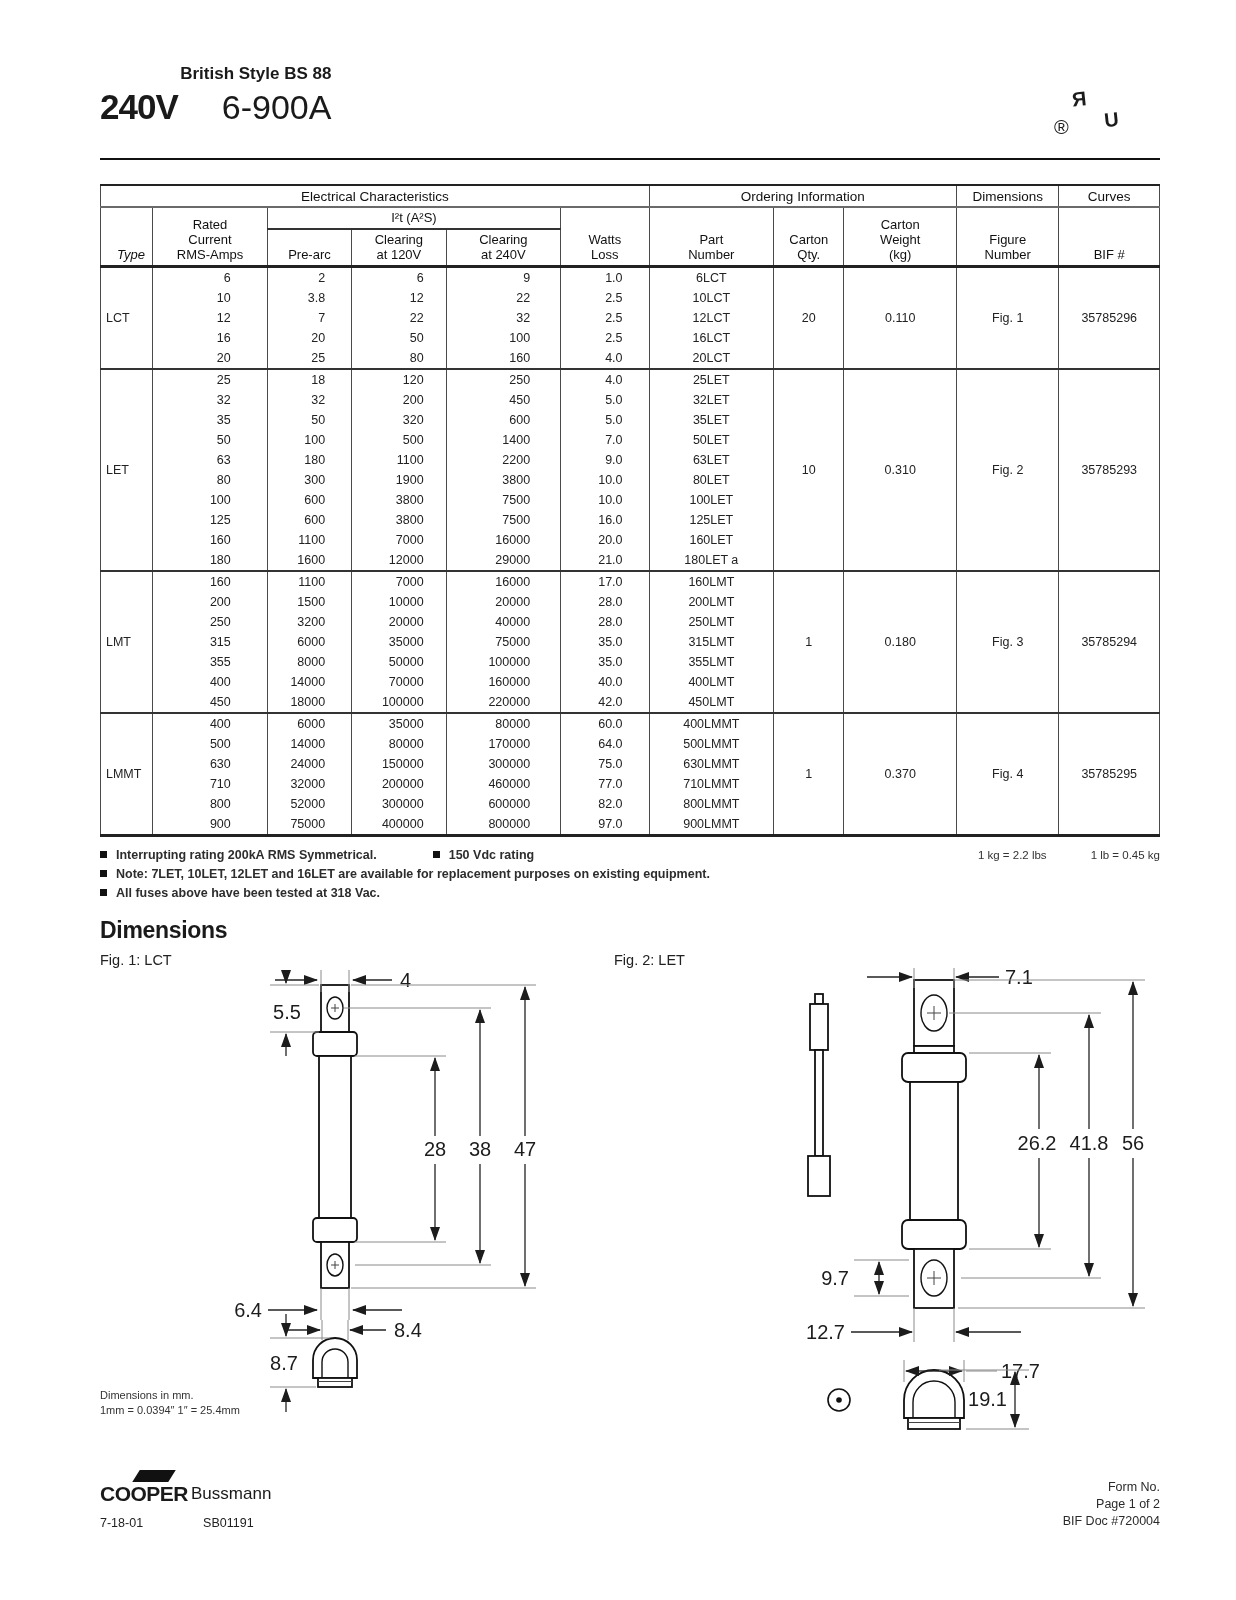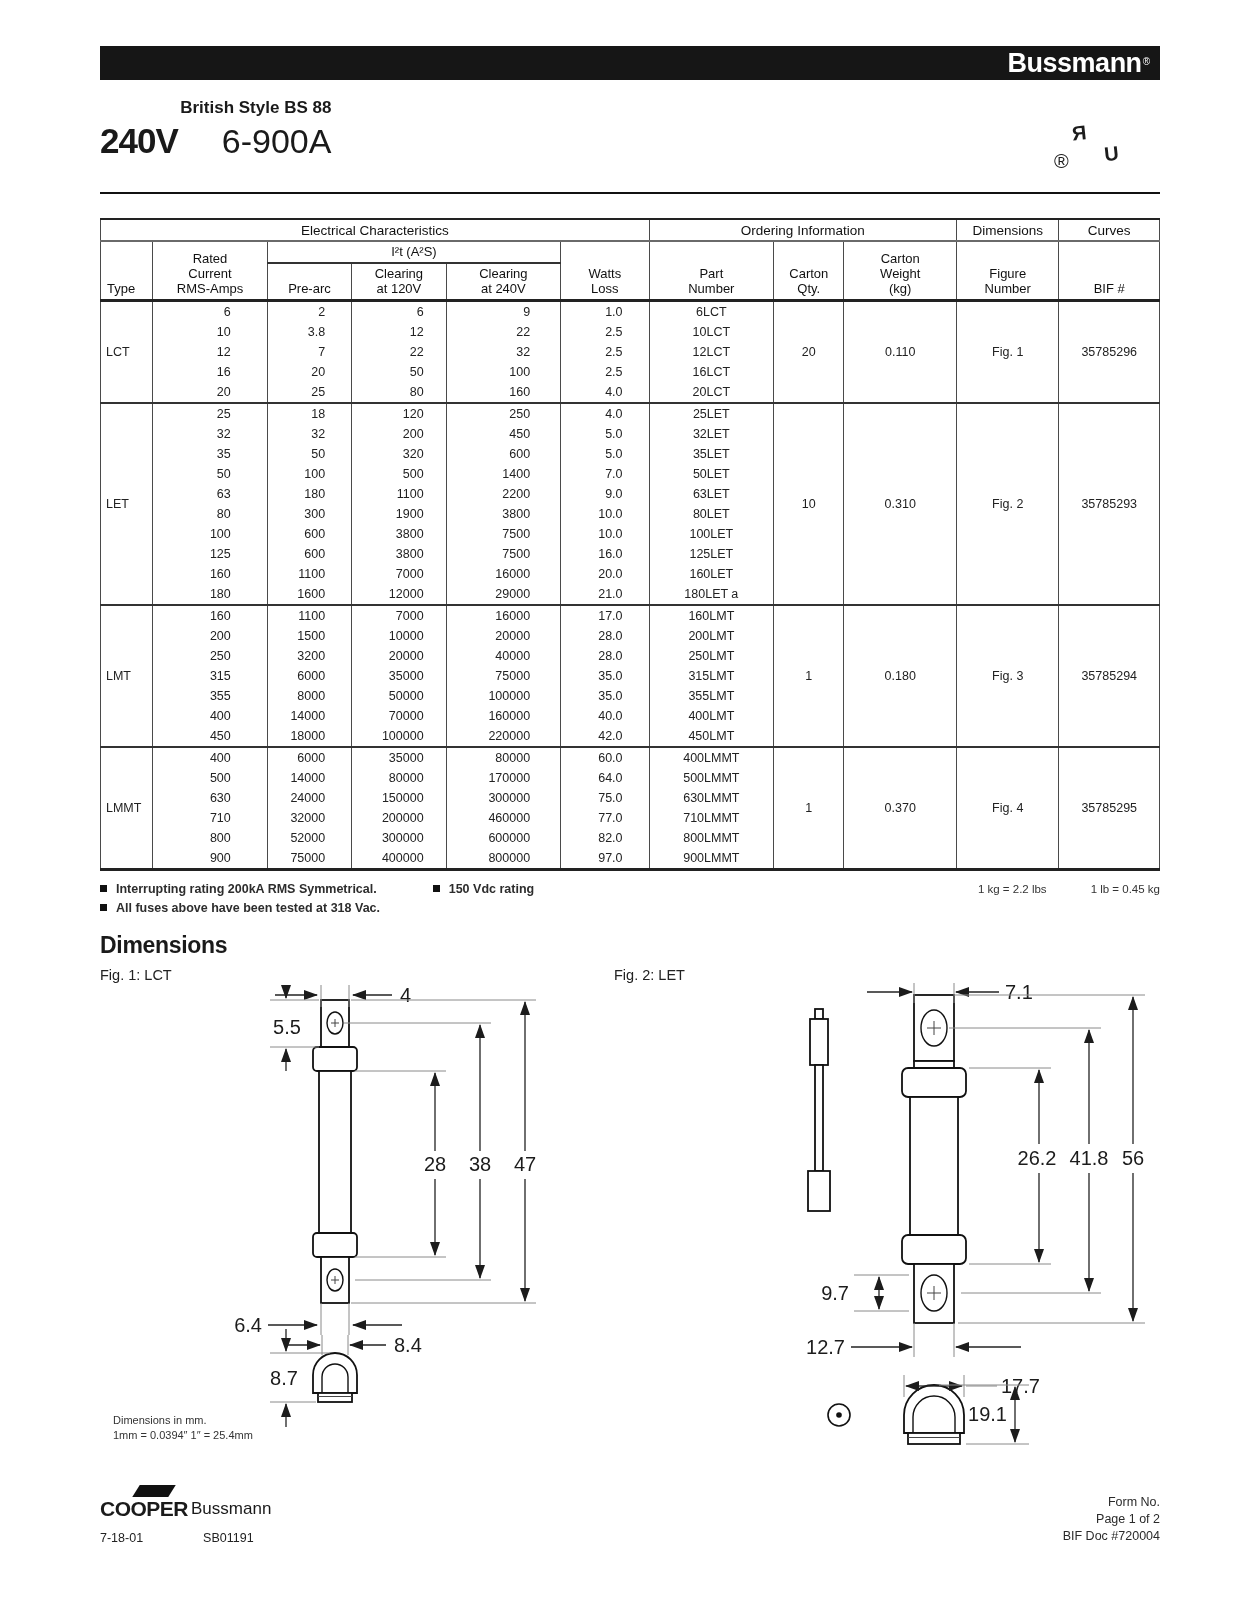--- a/index.html
+++ b/index.html
@@ -30,21 +30,21 @@
   .rule { border:none; border-top:2px solid #111; margin-top:14px; }
 
   
   table.spec { width:100%; border-collapse:collapse; table-layout:fixed;
     border-top:2px solid #222; border-bottom:3px solid #222; margin-top:24px; }
   .spec th, .spec td { border-left:1px solid #4a4a4a; border-right:1px solid #4a4a4a; font-weight:400; }
   .spec thead tr.gh th { border-bottom:2px solid #6a6a6a; font-size:13.5px; padding:3px 0 2px; text-align:center; color:#111; }
   .spec thead th { vertical-align:bottom; text-align:center; font-size:13px; line-height:15px; padding:2px 2px 3px; color:#111; }
   .spec thead { border-bottom:3px solid #222; }
   .spec thead th.i2t { border-bottom:2px solid #333; vertical-align:middle; }
-  .spec thead th.left { text-align:left; padding-left:6px; }
+  .spec thead th.left { text-align:left; padding-left:16px;font-style:italic; }
   .spec thead th span { display:block; }
   .spec tbody td, .spec tbody th { font-size:12.5px; line-height:17px; padding:1.5px 2px; color:#222; }
   .spec .num { text-align:right; }
   .spec .c-rated { padding-right:36px; }
   .spec .c-prearc { padding-right:26px; }
   .spec .c-c120 { padding-right:22px; }
   .spec .c-c240 { padding-right:30px; }
   .spec .c-watts { padding-right:26px; }
   .spec .c-part { text-align:center; }
   .spec .type-cell { text-align:left; padding-left:5px; vertical-align:middle; font-weight:400; }
@@ -61,21 +61,21 @@
 
   
   .dim-heading { margin-top:14px; font-size:23px; font-weight:700; letter-spacing:-0.3px; }
   .figs-row { display:flex; margin-top:8px; position:relative; }
   .fig-block { width:514px; }
   .fig-block.second { margin-left:0; }
   .fig-label { font-size:14.5px; color:#222; }
   .fig-block svg { display:block; }
   .fig1-svg { margin-left:70px; margin-top:2px; }
   .fig2-svg { margin-left:85px; margin-top:0px; }
-  .mm-note { position:absolute; left:0; bottom:10px; font-size:11px; color:#333; line-height:15px;margin-left:13px; }
+  .mm-note { position:absolute; left:0; bottom:20px; font-size:11px; color:#333; line-height:15px; }
 
   svg text { font-family:"Liberation Sans", sans-serif; font-size:20px; fill:#1c1c1c; }
   .outline { fill:#fff; stroke:#111; stroke-width:1.8; }
   .dimln { stroke:#222; stroke-width:1.3; fill:none; }
   .tick  { stroke:#8a8a8a; stroke-width:1; fill:none; }
   .crossln { stroke:#444; stroke-width:1; }
 
   
   .footer { margin-top:30px; display:flex; justify-content:space-between; align-items:flex-end; }
   .cooper-wrap { position:relative; padding-top:14px; }
@@ -84,25 +84,20 @@
   .cooper-bold { font-size:21px; font-weight:700; letter-spacing:-0.5px; }
   .cooper-rest { font-size:17px; font-weight:400; margin-left:3px; }
   .footer-sub { margin-top:10px; font-size:12.5px; display:flex; gap:60px; color:#222; }
   .footer-right { text-align:right; font-size:12.5px; line-height:17px; color:#2a2a2a; }
 </style>
 </head>
 <body>
 
 <div class="page">
 
-  <div class="brandbar">
-    <div>
-      <span class="brand">Bussmann</span><span class="reg">®</span>
-    </div>
-  </div>
 
   <div class="title-row">
     <div class="title-left">
       <div class="subtitle">British Style BS 88</div>
       <div class="bigline">
         <span class="volts">240V</span>
         <span class="amps">6-900A</span>
       </div>
     </div>
     <div class="ul-logo">
@@ -447,20 +442,26 @@
           <span>150 Vdc rating</span>
         </span>
       <span class="conv">
         <span>1 kg = 2.2 lbs</span>
         <span>1 lb = 0.45 kg</span>
       </span>
     </div>
     <div class="nrow">
       <span class="item">
           <span class="sq"></span>
+          <span>Note: 7LET, 10LET, 12LET and 16LET are available for replacement purposes on existing equipment.</span>
+        </span>
+    </div>
+    <div class="nrow">
+      <span class="item">
+          <span class="sq"></span>
           <span>All fuses above have been tested at 318 Vac.</span>
         </span>
     </div>
   </div>
 
   <div class="dim-heading">Dimensions</div>
 
   <div class="figs-row">
 
     <div class="fig-block">

